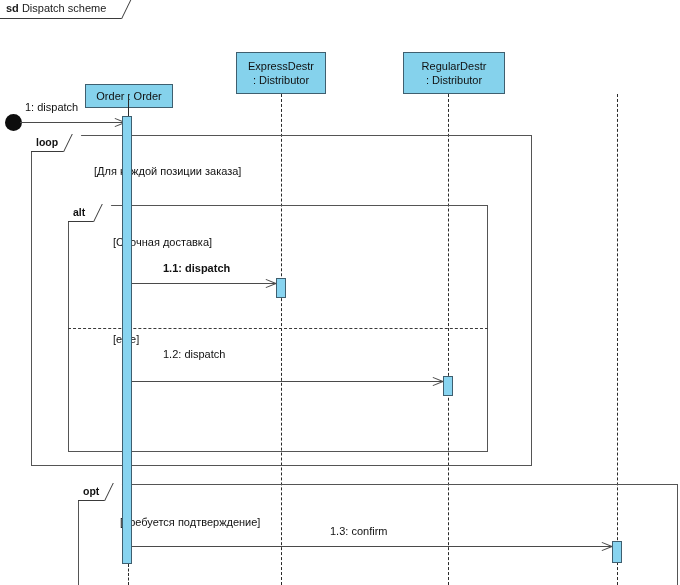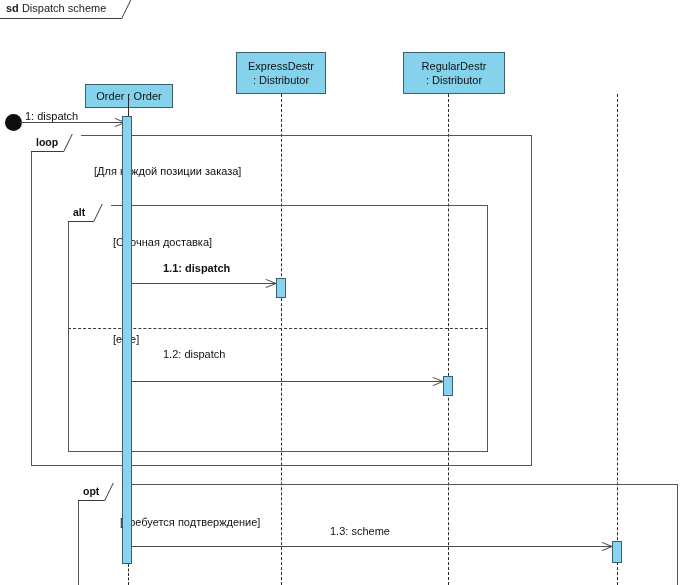--- a/index.html
+++ b/index.html
@@ -207,21 +207,21 @@
     <span class="clip"></span>
   </div>
   <div class="guard" style="left:120px;top:516px;">[Требуется подтверждение]</div>
 
   <div class="found-dot" style="left:5px;top:114px;"></div>
   <div class="msg-line" style="left:20px;top:122px;width:105px;"></div>
   <div class="msg-arrow" style="left:125px;top:122px;">
     <div class="barb up" style="left:-11px;top:0;"></div>
     <div class="barb down" style="left:-11px;top:0;"></div>
   </div>
-  <div class="msg-label" style="left:25px;top:101px;margin-top:9px;">1: dispatch</div>
+  <div class="msg-label" style="left:25px;top:101px;">1: dispatch</div>
 
   <div class="activation" style="left:122px;top:116px;width:10px;height:448px;"></div>
 
   <div class="msg-line" style="left:132px;top:283px;width:144px;"></div>
   <div class="msg-arrow" style="left:276px;top:283px;">
     <div class="barb up" style="left:-11px;top:0;"></div>
     <div class="barb down" style="left:-11px;top:0;"></div>
   </div>
   <div class="msg-label" style="left:163px;top:262px;font-weight:bold;">1.1: dispatch</div>
   <div class="activation" style="left:276px;top:278px;width:10px;height:20px;"></div>
@@ -232,16 +232,16 @@
     <div class="barb down" style="left:-11px;top:0;"></div>
   </div>
   <div class="msg-label" style="left:163px;top:348px;">1.2: dispatch</div>
   <div class="activation" style="left:443px;top:376px;width:10px;height:20px;"></div>
 
   <div class="msg-line" style="left:132px;top:546px;width:480px;"></div>
   <div class="msg-arrow" style="left:612px;top:546px;">
     <div class="barb up" style="left:-11px;top:0;"></div>
     <div class="barb down" style="left:-11px;top:0;"></div>
   </div>
-  <div class="msg-label" style="left:330px;top:525px;">1.3: scheme</div>
+  <div class="msg-label" style="left:330px;top:525px;">1.3: confirm</div>
   <div class="activation" style="left:612px;top:541px;width:10px;height:22px;"></div>
 
 </div>
 
 </body></html>

